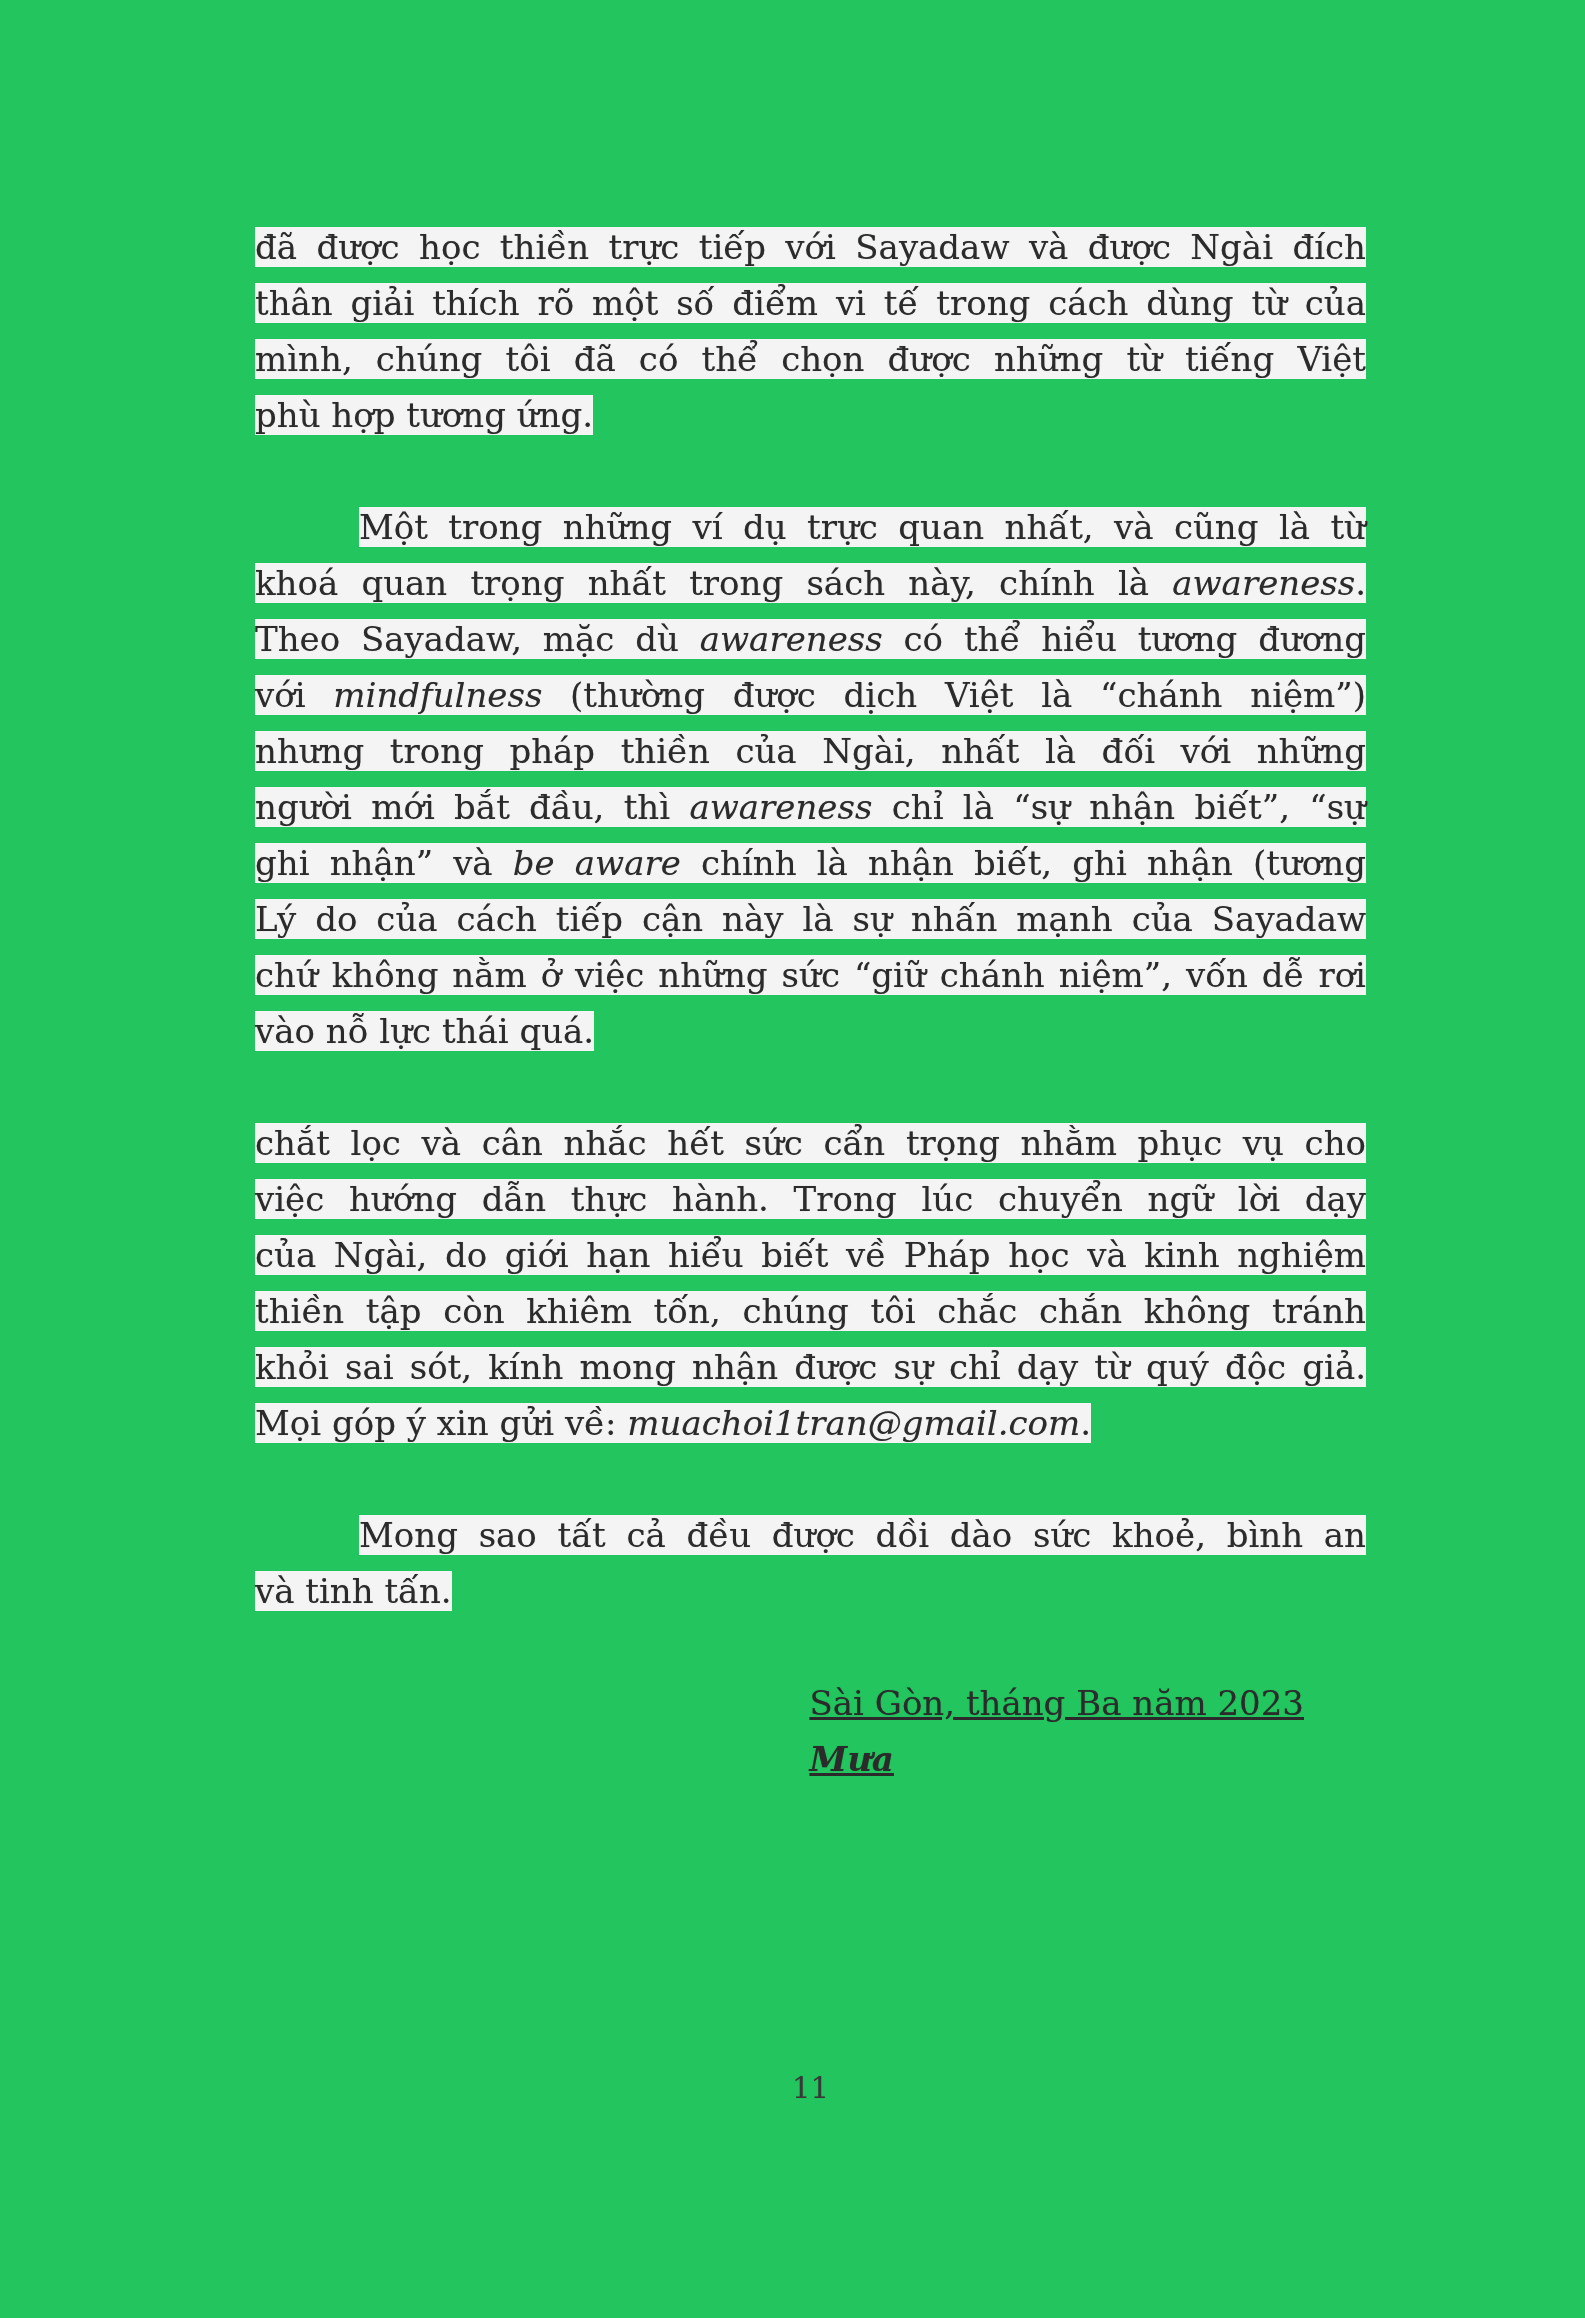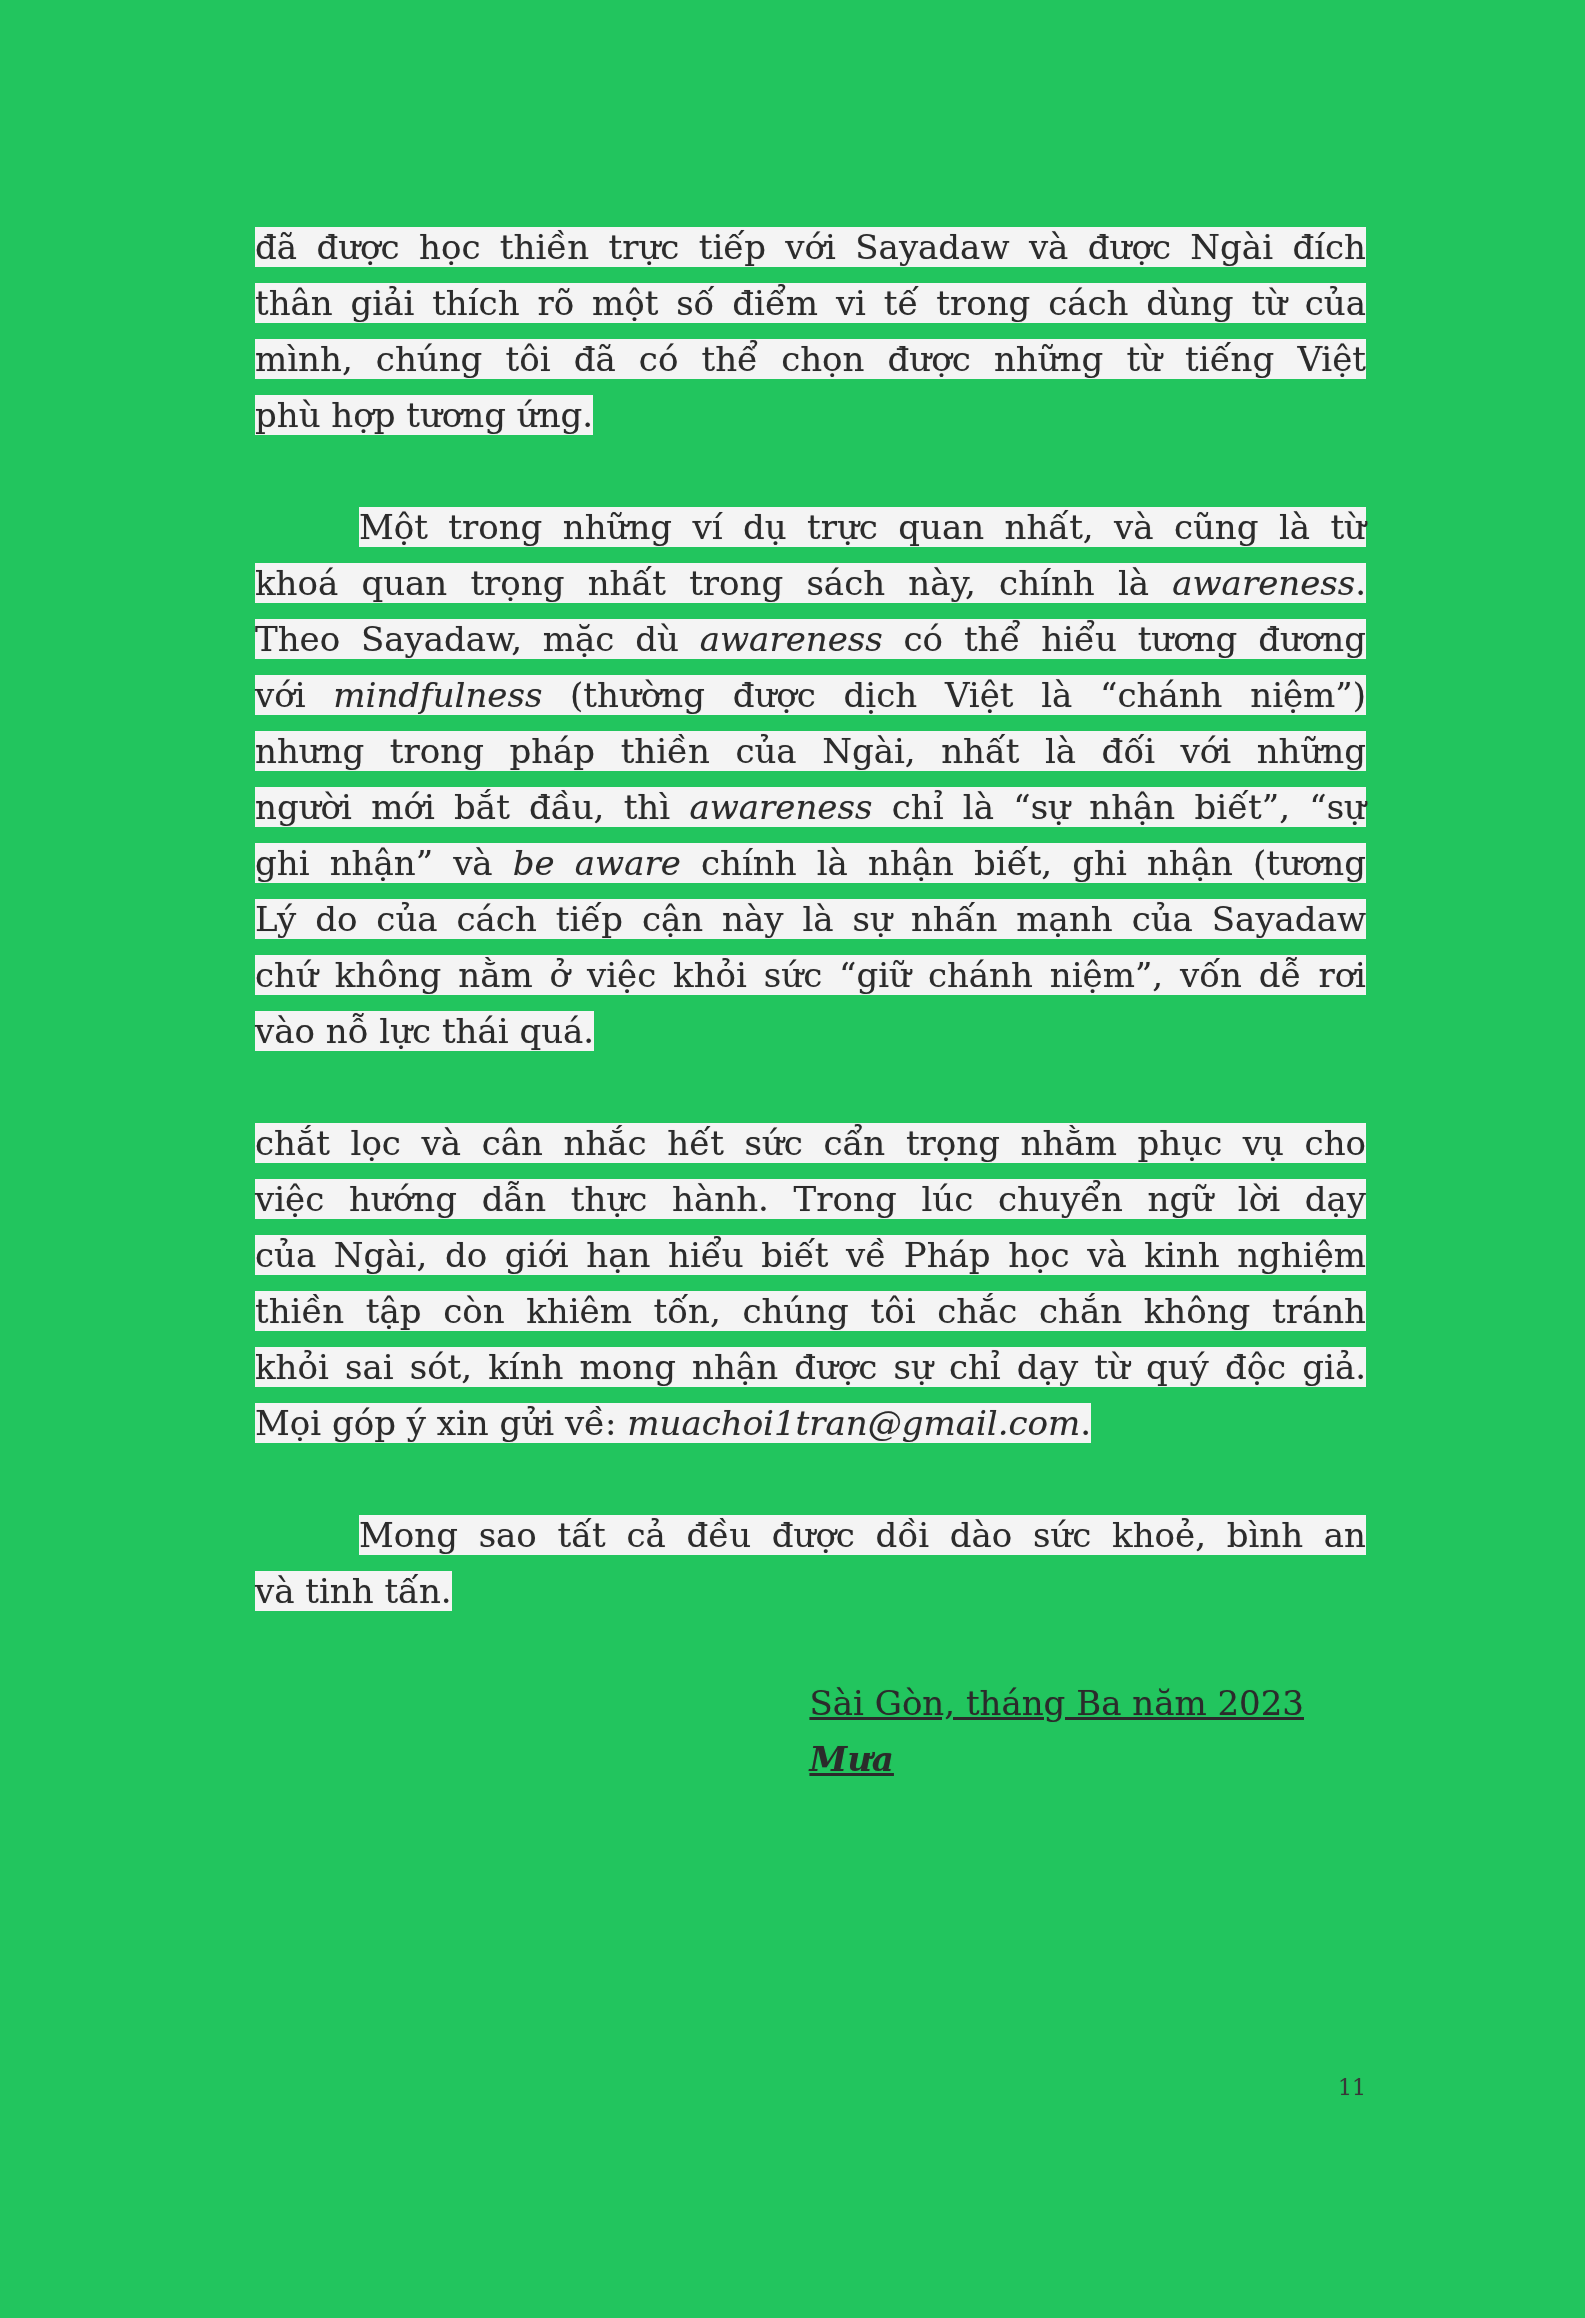--- a/index.html
+++ b/index.html
@@ -57,22 +57,22 @@
   .closing .signature {
     font-style: italic;
     font-weight: 700;
     text-shadow: 0 0 0.8px rgba(40,40,40,0.38);
   }
   .page-number {
     position: absolute;
     left: 255px;
     top: 2060px;
     width: 1111px;
-    text-align: right;
-    font-size: 22px;
+    text-align: center;
+    font-size: 29px;
     line-height: 56px;
     color: #383838;
     text-shadow: 0 0 0.8px rgba(40,40,40,0.3);
   }
 </style>
 </head>
 <body>
 
 <div class="sheet">
 
@@ -86,21 +86,21 @@
       </div>
       <div class="para">
         <div class="line indent"><span class="ink">Một trong những ví dụ trực quan nhất, và cũng là từ</span></div>
         <div class="line"><span class="ink">khoá quan trọng nhất trong sách này, chính là <i class="em">awareness</i>.</span></div>
         <div class="line"><span class="ink">Theo Sayadaw, mặc dù <i class="em">awareness</i> có thể hiểu tương đương</span></div>
         <div class="line"><span class="ink">với <i class="em">mindfulness</i> (thường được dịch Việt là “chánh niệm”)</span></div>
         <div class="line"><span class="ink">nhưng trong pháp thiền của Ngài, nhất là đối với những</span></div>
         <div class="line"><span class="ink">người mới bắt đầu, thì <i class="em">awareness</i> chỉ là “sự nhận biết”, “sự</span></div>
         <div class="line"><span class="ink">ghi nhận” và <i class="em">be aware</i> chính là nhận biết, ghi nhận (tương</span></div>
         <div class="line"><span class="ink">Lý do của cách tiếp cận này là sự nhấn mạnh của Sayadaw</span></div>
-        <div class="line"><span class="ink">chứ không nằm ở việc khỏi sức “giữ chánh niệm”, vốn dễ rơi</span></div>
+        <div class="line"><span class="ink">chứ không nằm ở việc những sức “giữ chánh niệm”, vốn dễ rơi</span></div>
         <div class="line last"><span class="ink">vào nỗ lực thái quá.</span></div>
       </div>
       <div class="para">
         <div class="line"><span class="ink">chắt lọc và cân nhắc hết sức cẩn trọng nhằm phục vụ cho</span></div>
         <div class="line"><span class="ink">việc hướng dẫn thực hành. Trong lúc chuyển ngữ lời dạy</span></div>
         <div class="line"><span class="ink">của Ngài, do giới hạn hiểu biết về Pháp học và kinh nghiệm</span></div>
         <div class="line"><span class="ink">thiền tập còn khiêm tốn, chúng tôi chắc chắn không tránh</span></div>
         <div class="line"><span class="ink">khỏi sai sót, kính mong nhận được sự chỉ dạy từ quý độc giả.</span></div>
         <div class="line last"><span class="ink">Mọi góp ý xin gửi về: <i class="em">muachoi1tran@gmail.com</i>.</span></div>
       </div>

